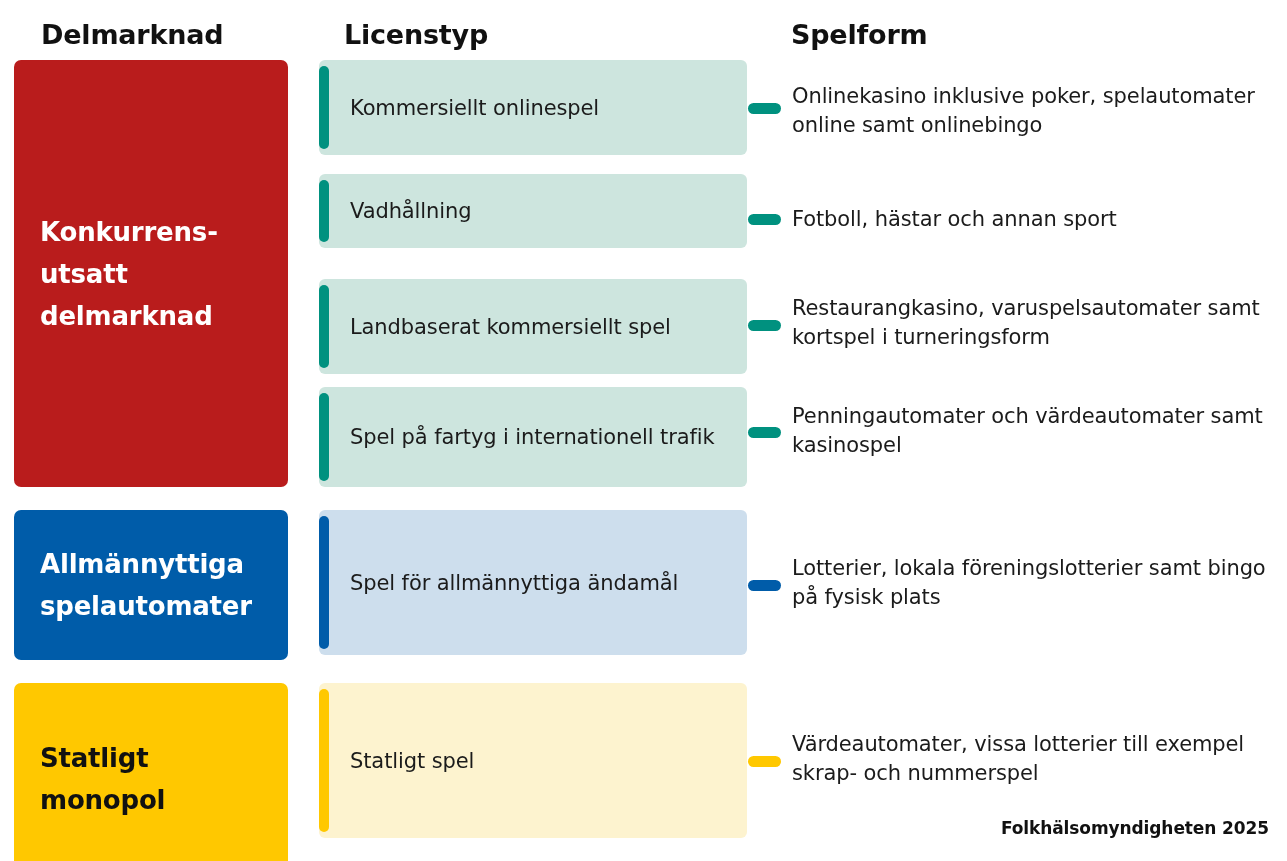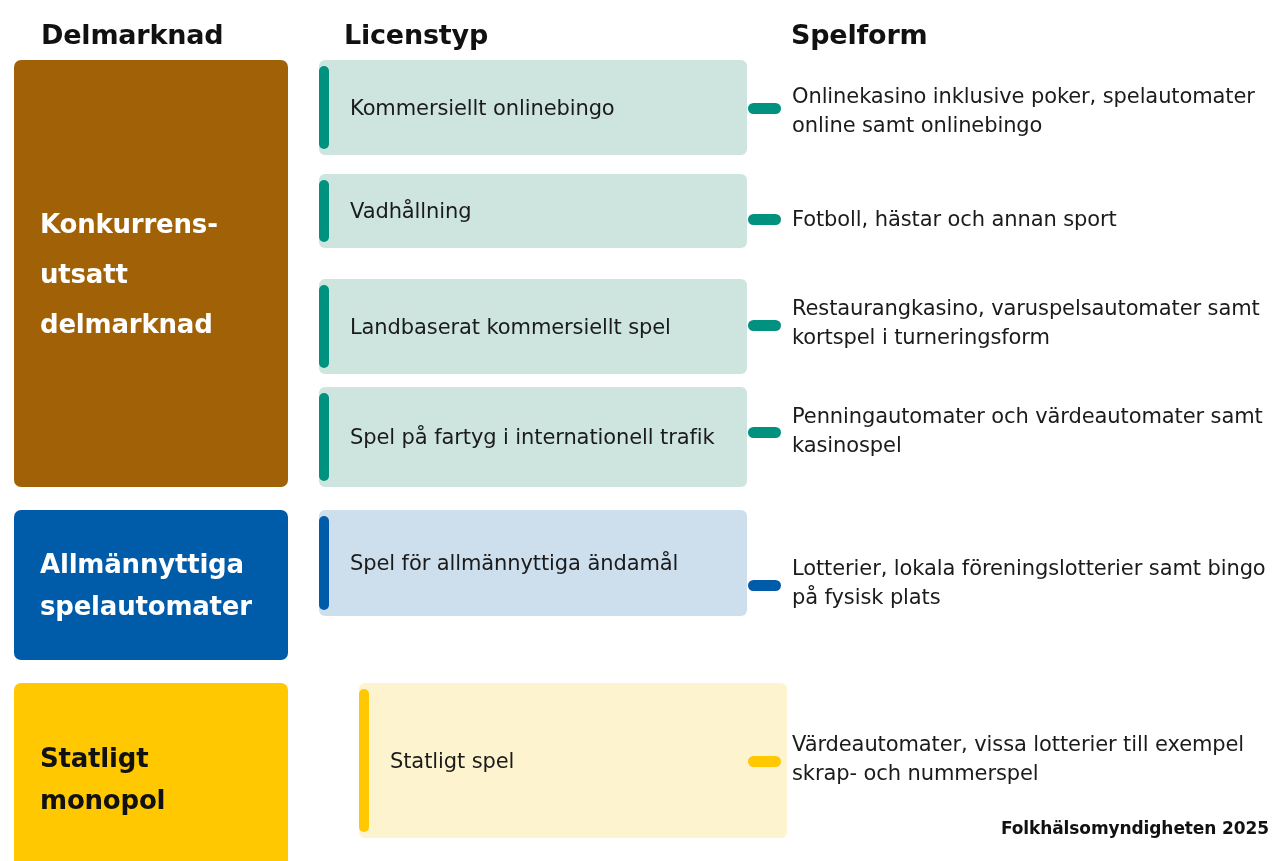--- a/index.html
+++ b/index.html
@@ -46,21 +46,21 @@
     display: flex;
     flex-direction: column;
     justify-content: center;
   }
   .cat-label {
     font-weight: bold;
     font-size: 26px;
     line-height: 42px;
     letter-spacing: -0.2px;
   }
-  .cat-box.teal   { background: #a16207; gap: 8px; }
+  .cat-box.teal   { background: #b91c1c; }
   .cat-box.blue   { background: #005ca9; }
   .cat-box.yellow { background: #ffc800; }
   .cat-box.teal .cat-label,
   .cat-box.blue .cat-label { color: #ffffff; }
   .cat-box.yellow .cat-label { color: #111111; }
 
   #cat-0 { top: 60px;  height: 427px; }
   #cat-1 { top: 510px; height: 150px; }
   #cat-2 { top: 683px; height: 192px; }
 
@@ -86,28 +86,28 @@
     font-size: 21px;
     line-height: 26px;
     color: #1b1b1b;
     padding-left: 31px;
     letter-spacing: -0.1px;
   }
   .lic-row.teal   { background: #cde5de; }
   .lic-row.teal   .lic-bar { background: #00917f; }
   .lic-row.blue   { background: #cddeed; }
   .lic-row.blue   .lic-bar { background: #005ca9; }
-  .lic-row.yellow { background: #fdf3cf; margin-left: 40px; }
+  .lic-row.yellow { background: #fdf3cf; }
   .lic-row.yellow .lic-bar { background: #ffc800; }
 
   #lic-0 { top: 60px;  height: 95px; }
   #lic-1 { top: 174px; height: 74px; }
   #lic-2 { top: 279px; height: 95px; }
   #lic-3 { top: 387px; height: 100px; }
-  #lic-4 { top: 510px; height: 106px; }
+  #lic-4 { top: 510px; height: 145px; }
   #lic-5 { top: 683px; height: 155px; }
 
   
   .dash {
     position: absolute;
     left: 748px;
     width: 33px;
     height: 11px;
     border-radius: 6px;
   }
@@ -169,21 +169,21 @@
     <div class="cat-label">Allmännyttiga</div>
     <div class="cat-label">spelautomater</div>
   </div>
   <div class="cat-box yellow" id="cat-2">
     <div class="cat-label">Statligt</div>
     <div class="cat-label">monopol</div>
   </div>
 
   <div class="lic-row teal" id="lic-0">
     <span class="lic-bar"></span>
-    <span class="lic-label">Kommersiellt onlinebingo</span>
+    <span class="lic-label">Kommersiellt onlinespel</span>
   </div>
   <div class="lic-row teal" id="lic-1">
     <span class="lic-bar"></span>
     <span class="lic-label">Vadhållning</span>
   </div>
   <div class="lic-row teal" id="lic-2">
     <span class="lic-bar"></span>
     <span class="lic-label">Landbaserat kommersiellt spel</span>
   </div>
   <div class="lic-row teal" id="lic-3">

